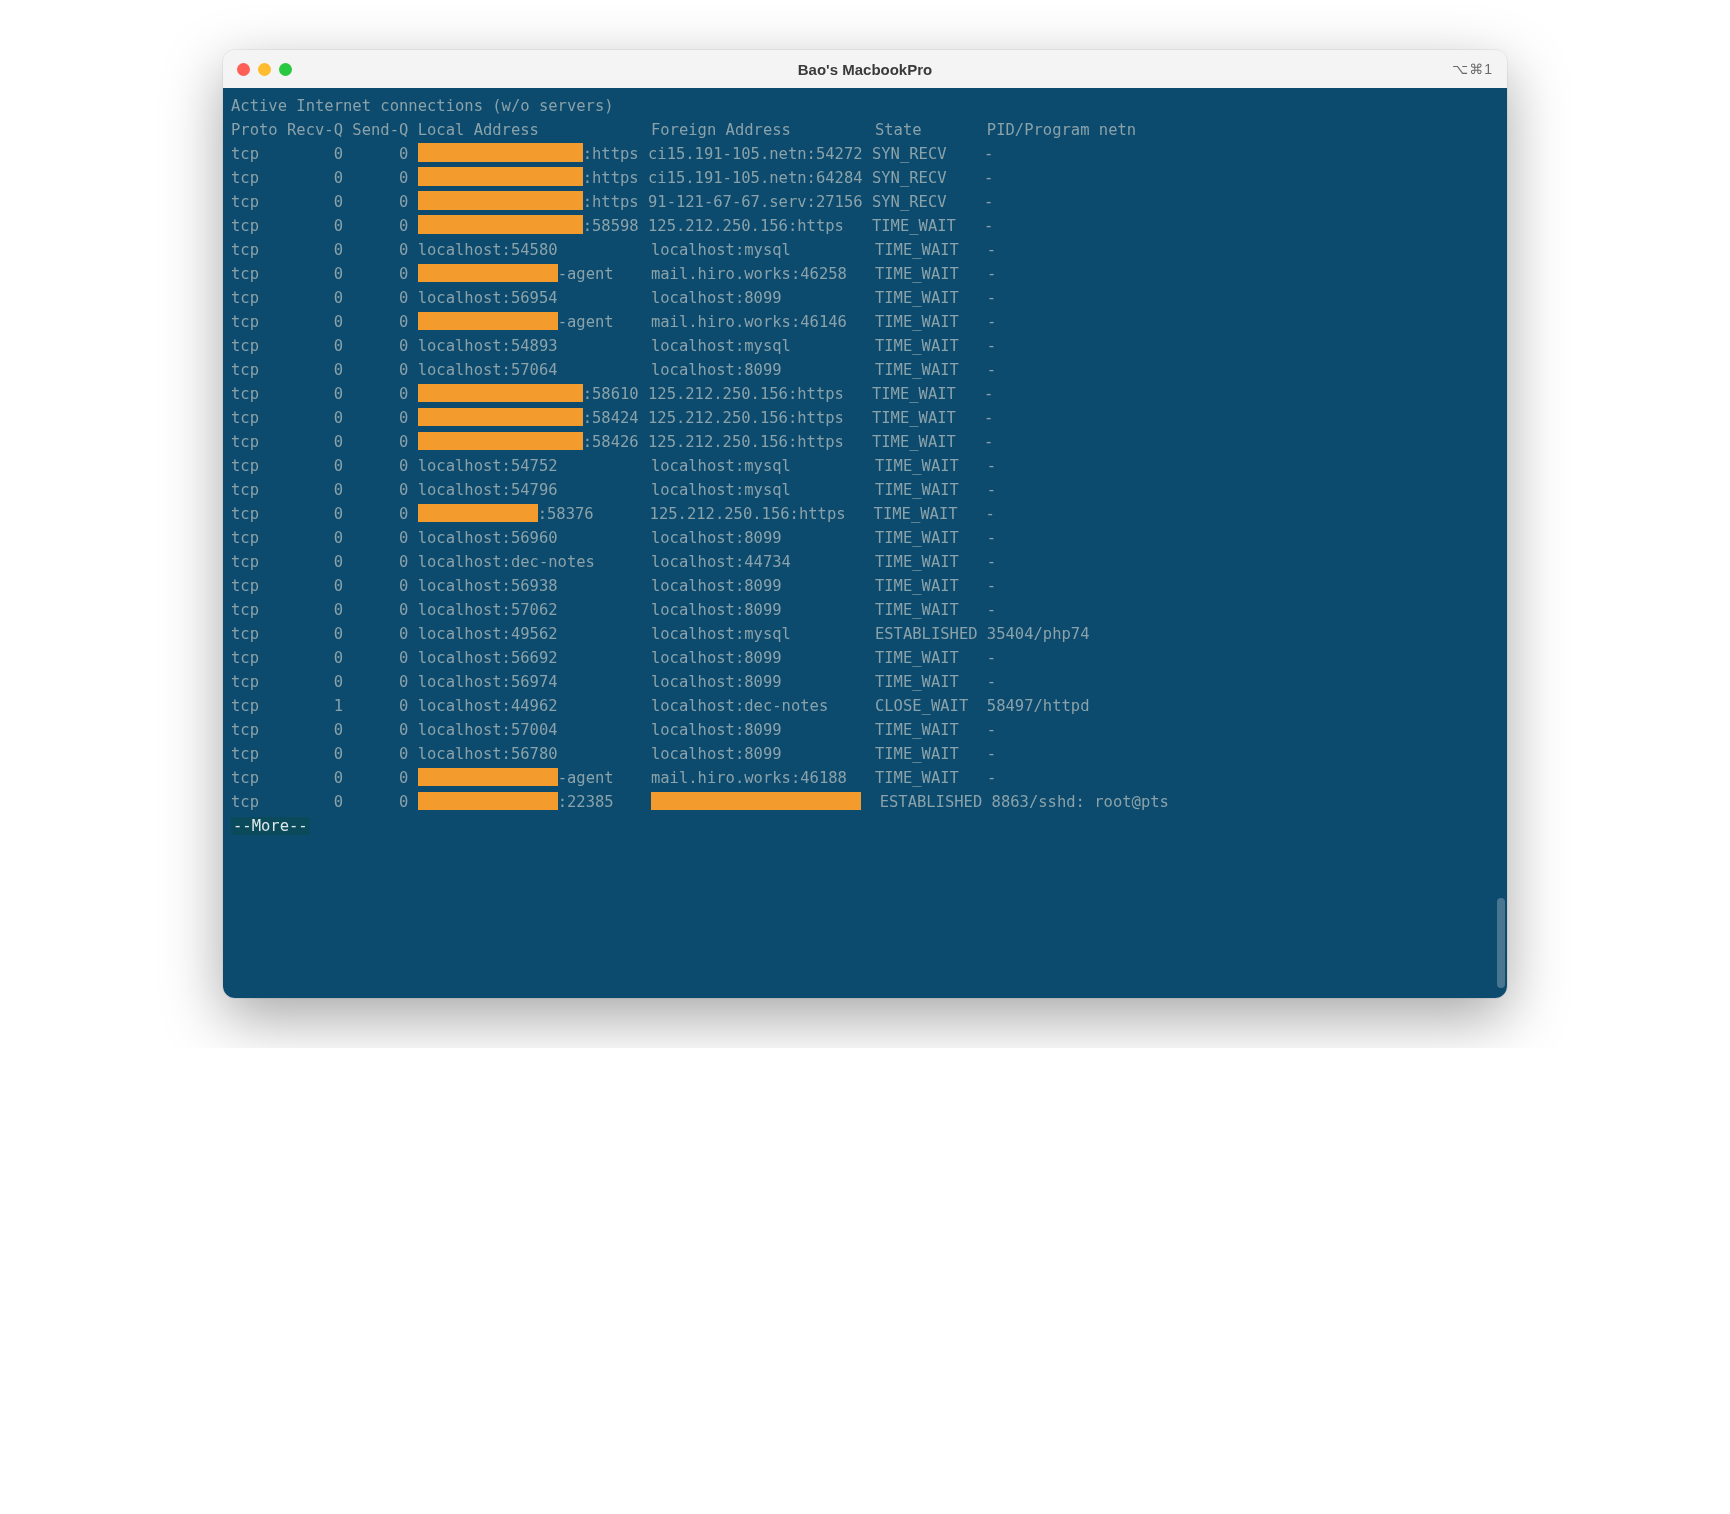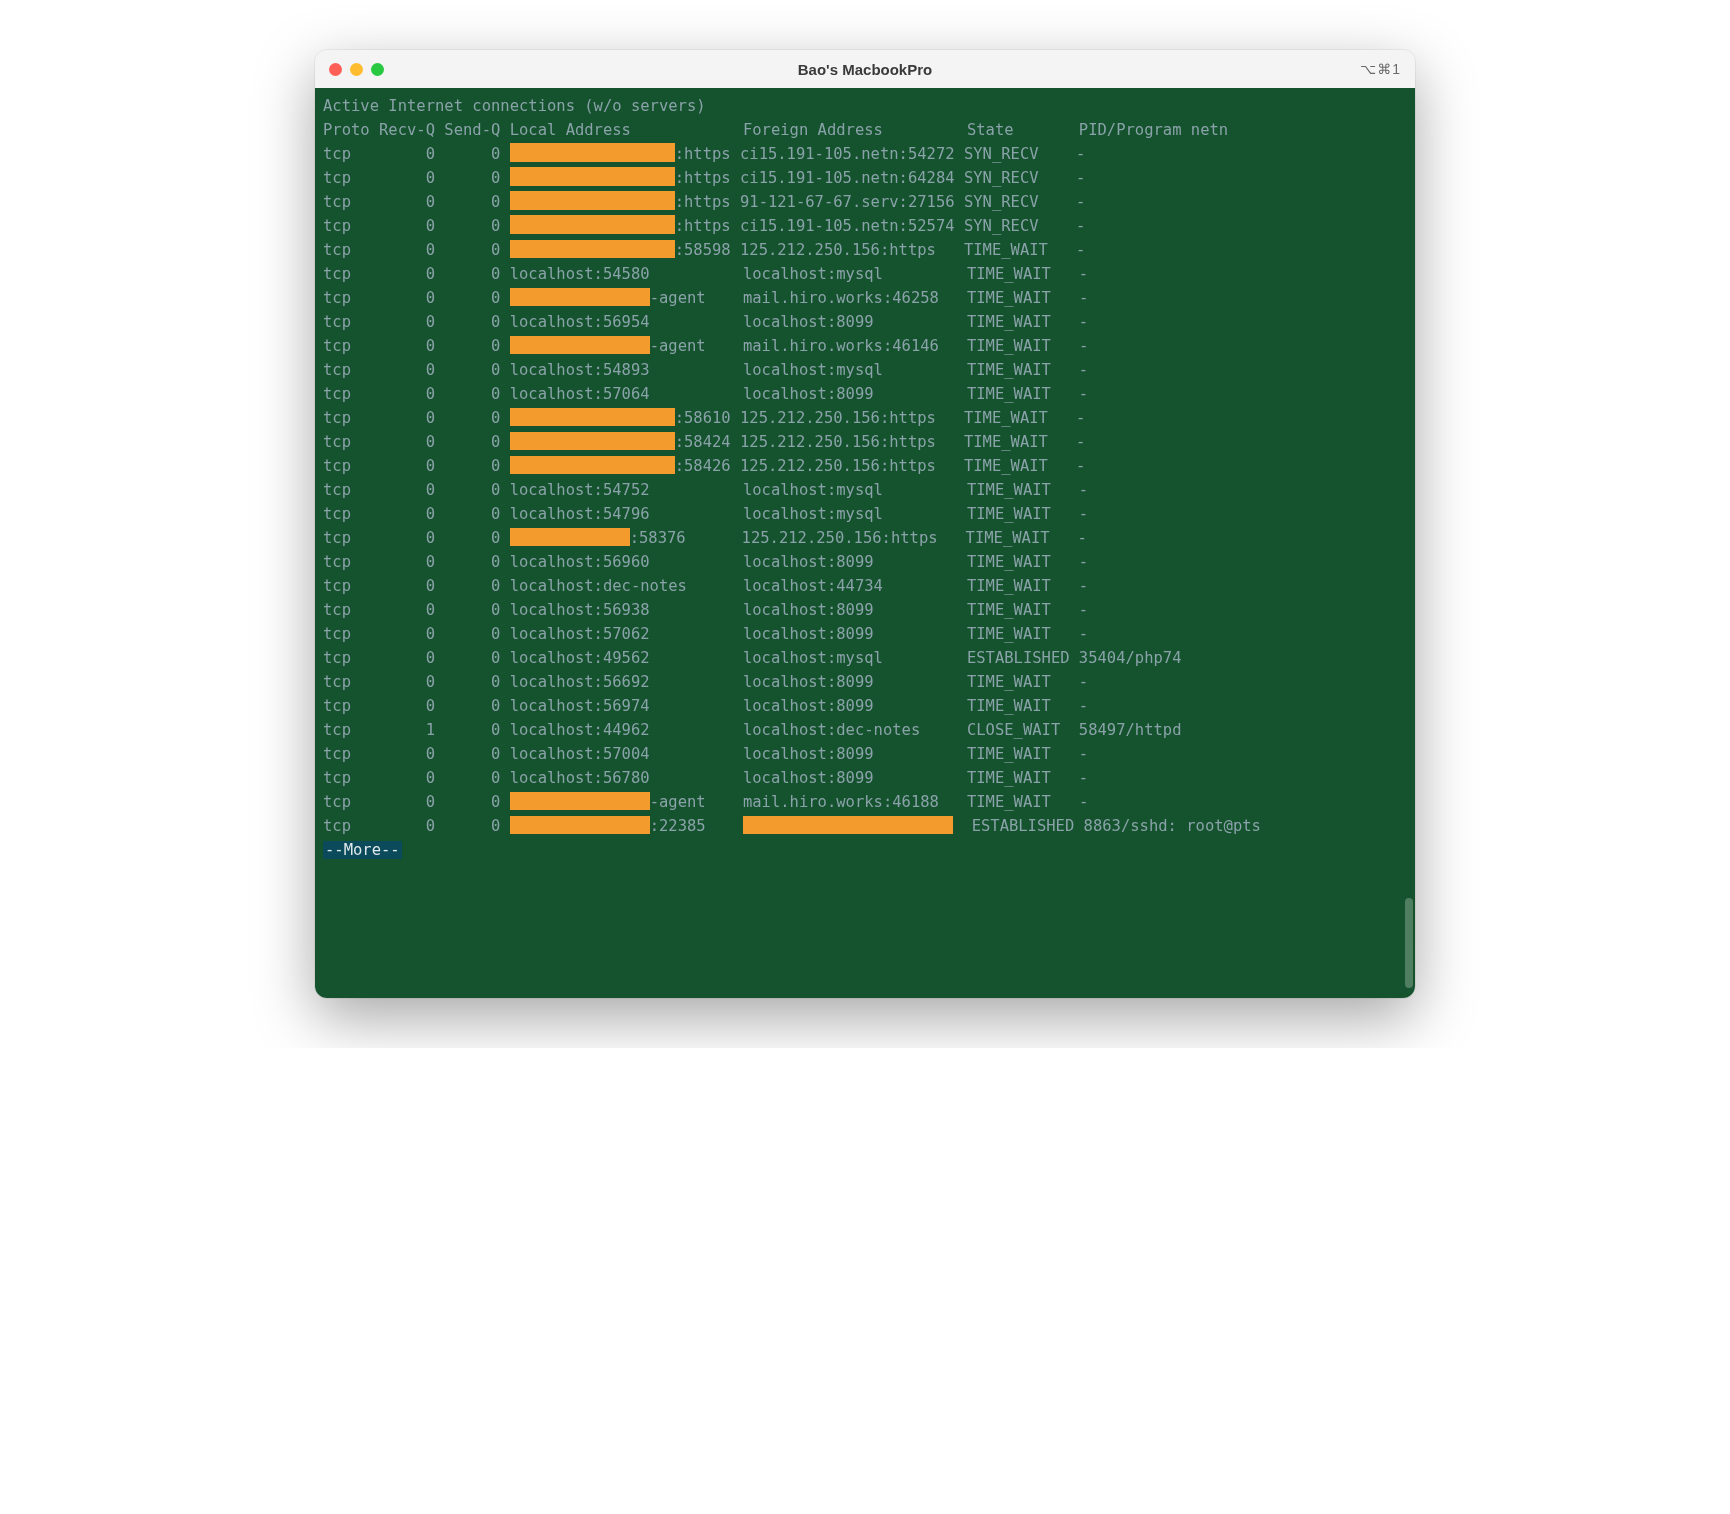--- a/index.html
+++ b/index.html
@@ -2,21 +2,21 @@
 <html><head>
 <meta charset="utf-8">
 <style>
   * { box-sizing: border-box; margin: 0; padding: 0; }
   body {
     background: #fff;
     padding: 50px;
     font-family: -apple-system, BlinkMacSystemFont, "Segoe UI", sans-serif;
   }
   .window {
-    width: 1100px;
+    width: 1284px;
     margin: 0 auto;
     border-radius: 12px;
     overflow: hidden;
     box-shadow: 0 20px 60px rgba(0,0,0,0.35), 0 0 0 1px rgba(0,0,0,0.05);
     background: #f4f4f4;
   }
   .titlebar {
     height: 38px;
     background: #f4f4f4;
     display: flex;
@@ -38,21 +38,21 @@
     color: #3a3a3a;
     pointer-events: none;
   }
   .titlebar-right {
     margin-left: auto;
     font-size: 14px;
     color: #6a6a6a;
     letter-spacing: 1px;
   }
   .terminal {
-    background: #14532d;
+    background: #0c4a6e;
     color: #8aa2a9;
     font-family: "SF Mono", "Menlo", "Consolas", monospace;
     font-size: 15.5px;
     line-height: 1.55;
     padding: 6px 11px 0 8px;
     height: 910px;
     position: relative;
     overflow: hidden;
   }
   .scrollbar-track {
@@ -95,21 +95,20 @@
     <div class="titlebar-right">⌥⌘1</div>
   </div>
 
   <div class="terminal">
     <div class="line">Active Internet connections (w/o servers)</div>
     <div class="line" id="col-header">Proto Recv-Q Send-Q Local Address            Foreign Address         State       PID/Program netn</div>
     <div id="rows">
         <div class="line">tcp&nbsp;&nbsp;&nbsp;&nbsp;&nbsp;&nbsp;&nbsp;&nbsp;0&nbsp;&nbsp;&nbsp;&nbsp;&nbsp;&nbsp;0&nbsp;<span class="redact" style="width:165px"></span>:https&nbsp;ci15.191-105.netn:54272&nbsp;SYN_RECV&nbsp;&nbsp;&nbsp;&nbsp;-</div>
         <div class="line">tcp&nbsp;&nbsp;&nbsp;&nbsp;&nbsp;&nbsp;&nbsp;&nbsp;0&nbsp;&nbsp;&nbsp;&nbsp;&nbsp;&nbsp;0&nbsp;<span class="redact" style="width:165px"></span>:https&nbsp;ci15.191-105.netn:64284&nbsp;SYN_RECV&nbsp;&nbsp;&nbsp;&nbsp;-</div>
         <div class="line">tcp&nbsp;&nbsp;&nbsp;&nbsp;&nbsp;&nbsp;&nbsp;&nbsp;0&nbsp;&nbsp;&nbsp;&nbsp;&nbsp;&nbsp;0&nbsp;<span class="redact" style="width:165px"></span>:https&nbsp;91-121-67-67.serv:27156&nbsp;SYN_RECV&nbsp;&nbsp;&nbsp;&nbsp;-</div>
-        <div class="line">tcp&nbsp;&nbsp;&nbsp;&nbsp;&nbsp;&nbsp;&nbsp;&nbsp;0&nbsp;&nbsp;&nbsp;&nbsp;&nbsp;&nbsp;0&nbsp;<span class="redact" style="width:165px"></span>:https&nbsp;ci15.191-105.netn:52574&nbsp;SYN_RECV&nbsp;&nbsp;&nbsp;&nbsp;-</div>
         <div class="line">tcp&nbsp;&nbsp;&nbsp;&nbsp;&nbsp;&nbsp;&nbsp;&nbsp;0&nbsp;&nbsp;&nbsp;&nbsp;&nbsp;&nbsp;0&nbsp;<span class="redact" style="width:165px"></span>:58598&nbsp;125.212.250.156:https&nbsp;&nbsp;&nbsp;TIME_WAIT&nbsp;&nbsp;&nbsp;-</div>
         <div class="line">tcp&nbsp;&nbsp;&nbsp;&nbsp;&nbsp;&nbsp;&nbsp;&nbsp;0&nbsp;&nbsp;&nbsp;&nbsp;&nbsp;&nbsp;0&nbsp;localhost:54580&nbsp;&nbsp;&nbsp;&nbsp;&nbsp;&nbsp;&nbsp;&nbsp;&nbsp;&nbsp;localhost:mysql&nbsp;&nbsp;&nbsp;&nbsp;&nbsp;&nbsp;&nbsp;&nbsp;&nbsp;TIME_WAIT&nbsp;&nbsp;&nbsp;-</div>
         <div class="line">tcp&nbsp;&nbsp;&nbsp;&nbsp;&nbsp;&nbsp;&nbsp;&nbsp;0&nbsp;&nbsp;&nbsp;&nbsp;&nbsp;&nbsp;0&nbsp;<span class="redact" style="width:140px"></span>-agent&nbsp;&nbsp;&nbsp;&nbsp;mail.hiro.works:46258&nbsp;&nbsp;&nbsp;TIME_WAIT&nbsp;&nbsp;&nbsp;-</div>
         <div class="line">tcp&nbsp;&nbsp;&nbsp;&nbsp;&nbsp;&nbsp;&nbsp;&nbsp;0&nbsp;&nbsp;&nbsp;&nbsp;&nbsp;&nbsp;0&nbsp;localhost:56954&nbsp;&nbsp;&nbsp;&nbsp;&nbsp;&nbsp;&nbsp;&nbsp;&nbsp;&nbsp;localhost:8099&nbsp;&nbsp;&nbsp;&nbsp;&nbsp;&nbsp;&nbsp;&nbsp;&nbsp;&nbsp;TIME_WAIT&nbsp;&nbsp;&nbsp;-</div>
         <div class="line">tcp&nbsp;&nbsp;&nbsp;&nbsp;&nbsp;&nbsp;&nbsp;&nbsp;0&nbsp;&nbsp;&nbsp;&nbsp;&nbsp;&nbsp;0&nbsp;<span class="redact" style="width:140px"></span>-agent&nbsp;&nbsp;&nbsp;&nbsp;mail.hiro.works:46146&nbsp;&nbsp;&nbsp;TIME_WAIT&nbsp;&nbsp;&nbsp;-</div>
         <div class="line">tcp&nbsp;&nbsp;&nbsp;&nbsp;&nbsp;&nbsp;&nbsp;&nbsp;0&nbsp;&nbsp;&nbsp;&nbsp;&nbsp;&nbsp;0&nbsp;localhost:54893&nbsp;&nbsp;&nbsp;&nbsp;&nbsp;&nbsp;&nbsp;&nbsp;&nbsp;&nbsp;localhost:mysql&nbsp;&nbsp;&nbsp;&nbsp;&nbsp;&nbsp;&nbsp;&nbsp;&nbsp;TIME_WAIT&nbsp;&nbsp;&nbsp;-</div>
         <div class="line">tcp&nbsp;&nbsp;&nbsp;&nbsp;&nbsp;&nbsp;&nbsp;&nbsp;0&nbsp;&nbsp;&nbsp;&nbsp;&nbsp;&nbsp;0&nbsp;localhost:57064&nbsp;&nbsp;&nbsp;&nbsp;&nbsp;&nbsp;&nbsp;&nbsp;&nbsp;&nbsp;localhost:8099&nbsp;&nbsp;&nbsp;&nbsp;&nbsp;&nbsp;&nbsp;&nbsp;&nbsp;&nbsp;TIME_WAIT&nbsp;&nbsp;&nbsp;-</div>
         <div class="line">tcp&nbsp;&nbsp;&nbsp;&nbsp;&nbsp;&nbsp;&nbsp;&nbsp;0&nbsp;&nbsp;&nbsp;&nbsp;&nbsp;&nbsp;0&nbsp;<span class="redact" style="width:165px"></span>:58610&nbsp;125.212.250.156:https&nbsp;&nbsp;&nbsp;TIME_WAIT&nbsp;&nbsp;&nbsp;-</div>
         <div class="line">tcp&nbsp;&nbsp;&nbsp;&nbsp;&nbsp;&nbsp;&nbsp;&nbsp;0&nbsp;&nbsp;&nbsp;&nbsp;&nbsp;&nbsp;0&nbsp;<span class="redact" style="width:165px"></span>:58424&nbsp;125.212.250.156:https&nbsp;&nbsp;&nbsp;TIME_WAIT&nbsp;&nbsp;&nbsp;-</div>
         <div class="line">tcp&nbsp;&nbsp;&nbsp;&nbsp;&nbsp;&nbsp;&nbsp;&nbsp;0&nbsp;&nbsp;&nbsp;&nbsp;&nbsp;&nbsp;0&nbsp;<span class="redact" style="width:165px"></span>:58426&nbsp;125.212.250.156:https&nbsp;&nbsp;&nbsp;TIME_WAIT&nbsp;&nbsp;&nbsp;-</div>

